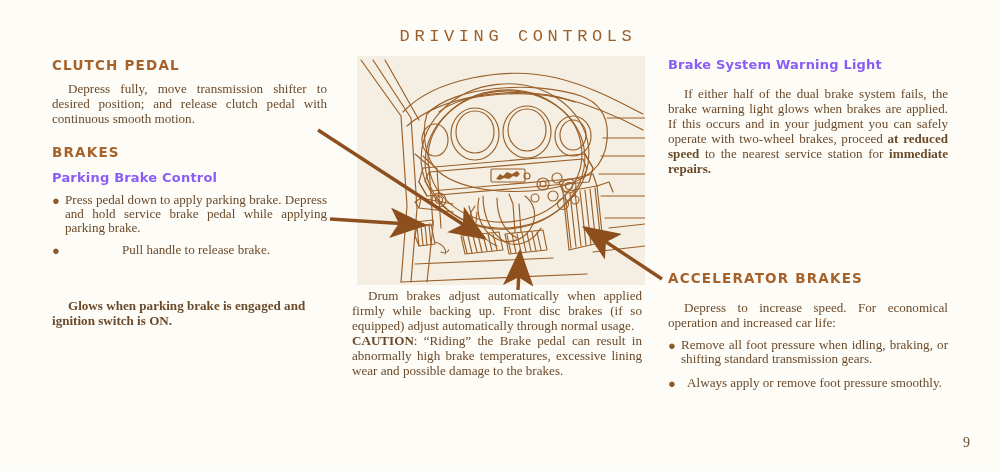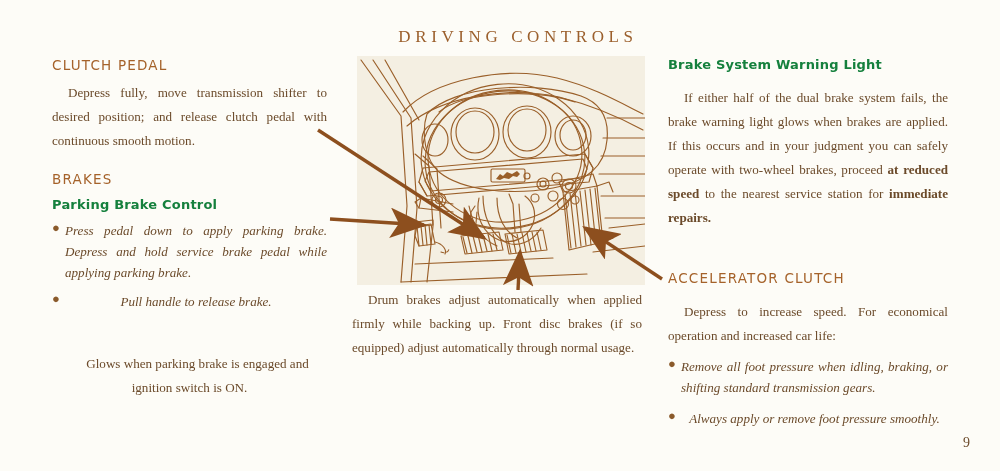--- a/index.html
+++ b/index.html
@@ -13,75 +13,74 @@
     height: 471px;
     background: #fdfcf7;
     overflow: hidden;
     font-family: "Liberation Serif", "DejaVu Serif", serif;
     color: #6b4a2a;
   }
 
   
   .h-caps {
     font-family: "DejaVu Sans", "Liberation Sans", sans-serif;
-    font-weight: normal;
+    font-weight: bold;
     font-size: 13.5px;
     letter-spacing: 1.2px;
     color: #a5622a;
   }
   .h-sub {
     font-family: "DejaVu Sans", "Liberation Sans", sans-serif;
     font-weight: bold;
     font-size: 13px;
     letter-spacing: .2px;
-    color: #15803d;
+    color: #8b5cf6;
   }
 
   
   .body-p {
     font-size: 13.1px;
-    line-height: 24px;
+    line-height: 15px;
     text-align: justify;
     color: #6b4a2a;
     margin: 0;
   }
   .body-p.indent { text-indent: 16px; }
-  .body-p.noj { text-align: center; }
+  .body-p.noj { text-align: left; font-weight: bold; }
 
   .bullet-row {
     display: flex;
     align-items: flex-start;
     margin: 0;
   }
   .bullet-dot {
     flex: 0 0 auto;
     width: 13px;
     font-size: 13px;
     line-height: 15.4px;
     color: #8a5a2b;
     text-align: left;
   }
   .bullet-txt {
     flex: 1 1 auto;
     font-size: 13.1px;
-    line-height: 21px;
+    line-height: 14px;
     text-align: justify;
     color: #6b4a2a;
-    font-style: italic;
   }
   .bullet-txt.last-left { text-align: center; }
   b, .bold { font-weight: bold; }
 
   
   #doc-title {
     position: absolute;
     left: 0; right: 0;
     top: 27px;
     text-align: center;
-    font-family: Liberation Serif, serif;
+    font-family: Liberation Mono, monospace;
     font-size: 17px;
     font-weight: normal;
     letter-spacing: 4.6px;
     color: #9b5f2c;
     margin-left: 36px;
   }
 
   
   #col-left  { position: absolute; left: 52px;  top: 57px; width: 275px; }
   #col-mid   { position: absolute; left: 352px; top: 288px; width: 290px; }
@@ -281,30 +280,31 @@
 
     <div class="sp10"></div>
 
     <div class="sp22"></div>
     <div class="sp8"></div>
     <p class="body-p indent noj">Glows when parking brake is engaged and ignition switch is ON.</p>
   </div>
 
   <div id="col-mid">
     <p class="body-p indent">Drum brakes adjust automatically when applied firmly while backing up. Front disc brakes (if so equipped) adjust automatically through normal usage.</p>
+    <p class="body-p"><b>CAUTION</b><span>: “Riding” the Brake pedal can result in abnormally high brake temperatures, excessive lining wear and possible damage to the brakes.</span></p>
   </div>
 
   <div id="col-right">
     <div class="h-sub">Brake System Warning Light</div>
     <div class="sp14"></div>
     <p class="body-p indent"><span>If either half of the dual brake system fails, the brake warning light glows when brakes are applied. If this occurs and in your judgment you can safely operate with two-wheel brakes, proceed </span><b>at reduced speed</b><span> to the nearest service station for </span><b>immediate repairs.</b></p>
   </div>
 
   <div id="col-right-2">
-    <div class="h-caps">ACCELERATOR CLUTCH</div>
+    <div class="h-caps">ACCELERATOR BRAKES</div>
     <div class="sp14"></div>
     <p class="body-p indent">Depress to increase speed. For economical operation and increased car life:</p>
     <div class="sp8"></div>
     <div class="bullet-row">
       <span class="bullet-dot">●</span>
       <span class="bullet-txt">Remove all foot pressure when idling, braking, or shifting standard transmission gears.</span>
     </div>
     <div class="sp10"></div>
     <div class="bullet-row">
       <span class="bullet-dot">●</span>

